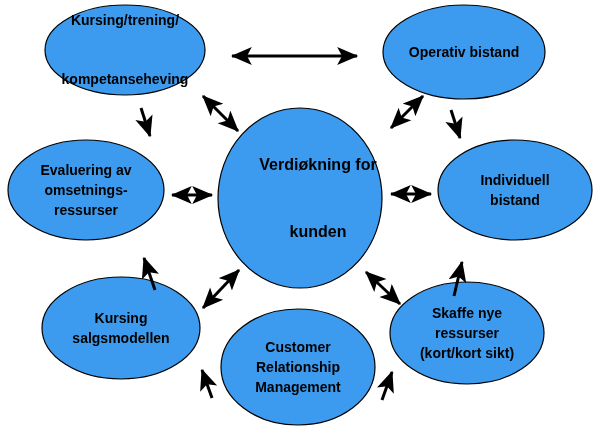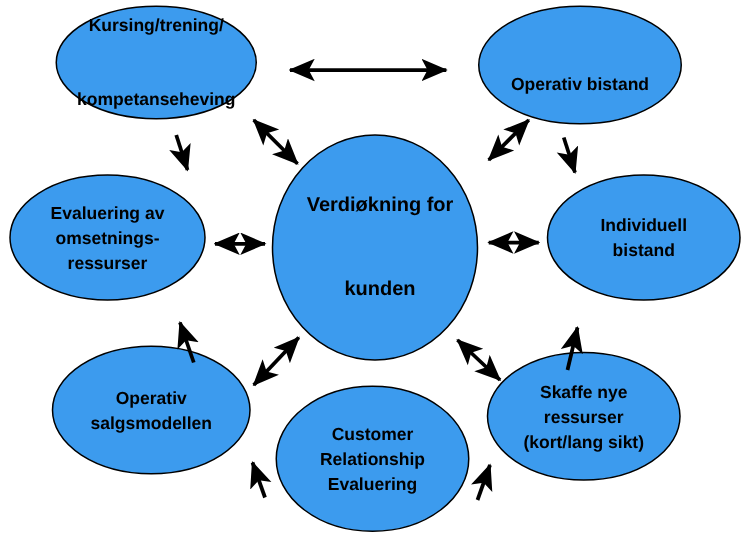--- a/index.html
+++ b/index.html
@@ -77,35 +77,35 @@
         <line x1="141" y1="108" x2="150" y2="136" stroke="#000000" stroke-width="3" marker-end="url(#arrow-end)"></line>
         <line x1="451" y1="110" x2="460" y2="138" stroke="#000000" stroke-width="3" marker-end="url(#arrow-end)"></line>
         <line x1="155" y1="290" x2="144" y2="258" stroke="#000000" stroke-width="3" marker-end="url(#arrow-end)"></line>
         <line x1="454" y1="296" x2="462" y2="262" stroke="#000000" stroke-width="3" marker-end="url(#arrow-end)"></line>
         <line x1="212" y1="398" x2="202" y2="370" stroke="#000000" stroke-width="3" marker-end="url(#arrow-end)"></line>
         <line x1="382" y1="400" x2="392" y2="372" stroke="#000000" stroke-width="3" marker-end="url(#arrow-end)"></line>
       </g>
   </svg>
 
   <div id="label-layer">
-      <div class="node-label lbl-16 lbl-wide-lead" style="left: 222px; top: 108px; width: 164px; height: 180px;">Verdiøkning for
+      <div class="node-label lbl-16 lbl-wide-lead" style="left: 236px; top: 108px; width: 164px; height: 180px;">Verdiøkning for
 
 kunden</div>
       <div class="node-label lbl-14 lbl-wide-lead" style="left: 45px; top: 5px; width: 160px; height: 90px;">Kursing/trening/
 
 kompetanseheving</div>
-      <div class="node-label lbl-14" style="left: 383px; top: 20px; width: 162px; height: 94px;">Operativ bistand</div>
+      <div class="node-label lbl-14" style="left: 383px; top: 5px; width: 162px; height: 94px;">Operativ bistand</div>
       <div class="node-label lbl-14" style="left: 8px; top: 140px; width: 156px; height: 100px;">Evaluering av
 omsetnings-
 ressurser</div>
       <div class="node-label lbl-14" style="left: 438px; top: 140px; width: 154px; height: 100px;">Individuell
 bistand</div>
-      <div class="node-label lbl-14" style="left: 42px; top: 277px; width: 158px; height: 102px;">Operativ
+      <div class="node-label lbl-14" style="left: 42px; top: 277px; width: 158px; height: 102px;">Kursing
 salgsmodellen</div>
       <div class="node-label lbl-14" style="left: 221px; top: 309px; width: 154px; height: 116px;">Customer
 Relationship
-Evaluering</div>
+Management</div>
       <div class="node-label lbl-14" style="left: 390px; top: 282px; width: 154px; height: 102px;">Skaffe nye
 ressurser
-(kort/lang sikt)</div>
+(kort/kort sikt)</div>
     </div>
 
 </div>
 
 </body></html>

